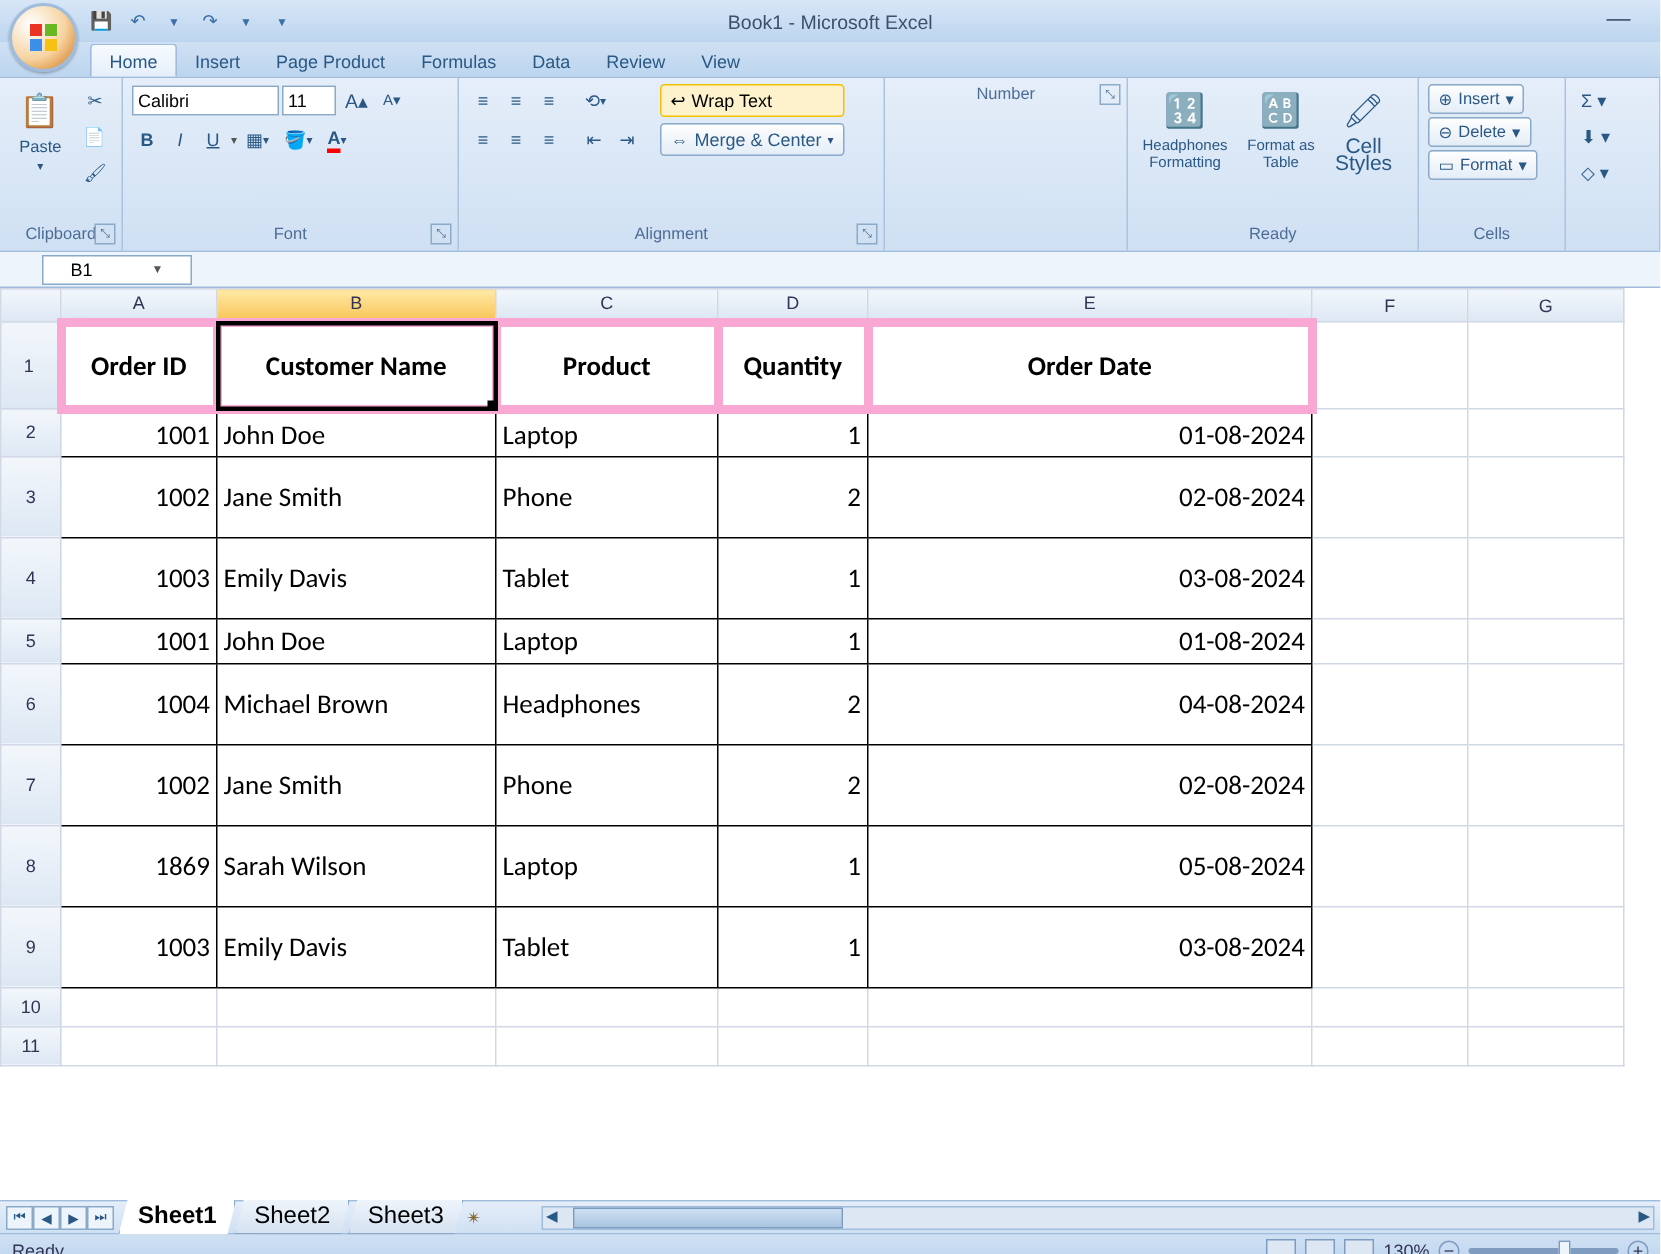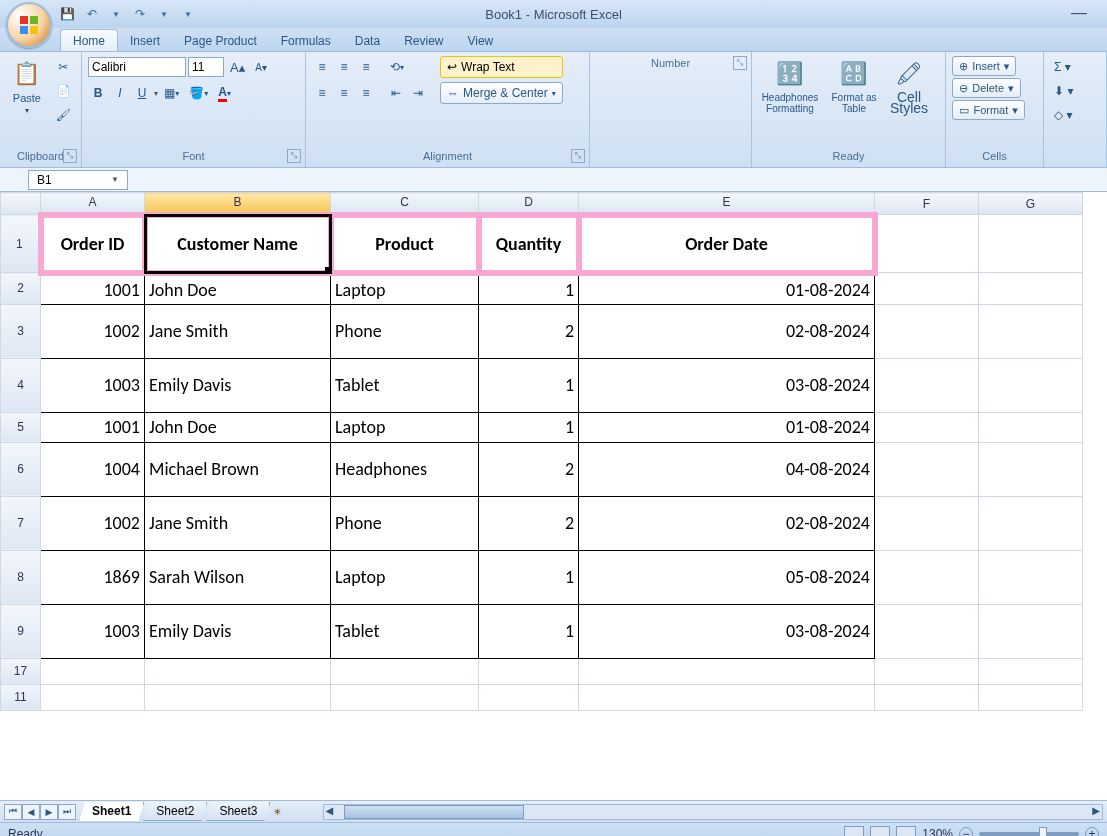--- a/index.html
+++ b/index.html
@@ -28,21 +28,21 @@
   .btn-col { display:flex; flex-direction:column; gap:2px;}
   .btn-row { display:flex; gap:2px; align-items:center;}
   .rib-btn { min-width:20px; height:22px; border:1px solid transparent; background:transparent; display:inline-flex; align-items:center; justify-content:center; padding:0 3px; font-size:12px; color:#2a5885; border-radius:3px;}
   .sel{ height:20px; border:1px solid #8ba9c9; background:#fff; font-size:12px; padding:1px 3px;}
   .big-btn { width:44px; display:flex; flex-direction:column; align-items:center; justify-content:center; gap:2px; padding:2px; font-size:11px; color:#2a5885; text-align:center;}
   .big-btn .bicon{width:32px;height:32px;display:flex;align-items:center;justify-content:center;font-size:22px;}
   .wrapbtn{border:1px solid #f4c100;background:#fdf2cc;border-radius:3px;padding:2px 6px;display:flex;align-items:center;gap:4px;height:22px;font-size:12px;}
   .mbtn{border:1px solid #8ba9c9;background:linear-gradient(#fefefe,#e4edf7);border-radius:3px;padding:2px 6px;display:flex;align-items:center;gap:4px;height:22px;font-size:12px;color:#2a5885;}
   
   .formula-bar { height:24px; border-bottom:1px solid #9fbcdc; display:flex; align-items:center; background:#eef4fb;}
-  .namebox { width:100px; height:20px; margin:2px 2px 2px 28px; border:1px solid #8ba9c9; background:#fff; display:flex; align-items:center; padding:0 8px; font-size:12px; justify-content:space-between;}
+  .namebox { width:100px; height:20px; margin:2px 2px 2px 28px; border:1px solid #8ba9c9; background:#fff; display:flex; align-items:center; padding:0 18px; font-size:12px; justify-content:space-between;}
   .namebox .dd{font-size:8px;color:#555;}
   .fx-wrap{display:flex;align-items:center;flex:1;}
   .fx-lbl{width:40px;text-align:center;font-style:italic;color:#555;border-left:1px solid #c5d4e5;border-right:1px solid #c5d4e5;height:20px;line-height:20px;}
   .fx-input{flex:1;height:20px;border:none;background:#fff;padding:0 6px;font-size:13px;outline:none;}
   
   .sheet { position:relative; height:608px; background:#fff; overflow:hidden;}
   table.grid { border-collapse:collapse; table-layout:fixed;}
   table.grid th, table.grid td { border:1px solid #d0d7e5; font-size:12px; padding:0;}
   .colhead, .rowhead, .corner { background:linear-gradient(#f3f7fc,#dde7f3); text-align:center; color:#335; font-weight:normal; font-size:13px;}
   .colhead.sel{background:linear-gradient(#ffe9a6,#f8c65a);}
@@ -53,21 +53,21 @@
   .cell.right{text-align:right;}
   .header-cell{font-weight:bold;text-align:center;}
   .databord td:nth-child(n+2):nth-child(-n+6){border:1px solid #000;}
   tr.hrow td:nth-child(n+2):nth-child(-n+6){border:6px solid #f9a8d4;}
   .selcell { outline:3px solid #000; outline-offset:-2px; position:relative;}
   .selcell::after{content:"";position:absolute;right:-3px;bottom:-3px;width:6px;height:6px;background:#000;}
   
   .sheet-nav { height:22px; background:linear-gradient(#e5eef9,#cfe0f3); display:flex; align-items:center; border-top:1px solid #9fbcdc; position:relative;}
   .nav-btns{display:flex;gap:0;margin-left:4px;}
   .nav-btns span{width:18px;height:16px;border:1px solid #8ba9c9;background:#eef4fb;display:inline-flex;align-items:center;justify-content:center;font-size:9px;color:#2a5885;}
-  .sheet-tab{padding:2px 12px;font-size:12px;border:1px solid #8ba9c9;background:linear-gradient(#eef4fb,#d5e2f1);margin-left:-1px;border-top:none;clip-path:polygon(6px 0,100% 0,calc(100% - 6px) 100%,0 100%);}
+  .sheet-tab{padding:2px 12px;font-size:16px;border:1px solid #8ba9c9;background:linear-gradient(#eef4fb,#d5e2f1);margin-left:-1px;border-top:none;clip-path:polygon(6px 0,100% 0,calc(100% - 6px) 100%,0 100%);}
   .sheet-tab.active{background:#fff;font-weight:bold;border-bottom-color:#fff;}
   .scroll-track{flex:1;height:16px;margin:0 4px 0 40px;background:#dde7f3;border:1px solid #9fbcdc;position:relative;}
   .scroll-thumb{position:absolute;left:20px;width:180px;top:0;bottom:0;background:linear-gradient(#cfe0f3,#a9c3e0);border:1px solid #7e9cc0;}
   
   .status { height:22px; background:linear-gradient(#cfe0f3,#bcd5ef); display:flex; align-items:center; justify-content:space-between; padding:0 8px; font-size:12px; color:#335; border-top:1px solid #9fbcdc;}
   .status-right{display:flex;align-items:center;gap:6px;}
   .viewbtn{width:20px;height:16px;border:1px solid #7e9cc0;background:#dde7f3;display:inline-block;}
   .zoom-slider{width:100px;height:4px;background:#7e9cc0;position:relative;border-radius:2px;}
   .zoom-slider .thumb{position:absolute;width:8px;height:14px;background:#eef4fb;border:1px solid #7e9cc0;top:-5px;left:60px;}
 </style>
@@ -453,21 +453,21 @@
             <div class="cell right" style="line-height:48px">03-08-2024</div>
           </td>
           <td>
             <div class="cell " style="line-height:48px"></div>
           </td>
           <td>
             <div class="cell " style="line-height:48px"></div>
           </td>
         </tr>
         <tr style="height:26px">
-          <th class="rowhead">17</th>
+          <th class="rowhead">10</th>
           <td>
             <div class="cell"></div>
           </td>
           <td>
             <div class="cell"></div>
           </td>
           <td>
             <div class="cell"></div>
           </td>
           <td>

